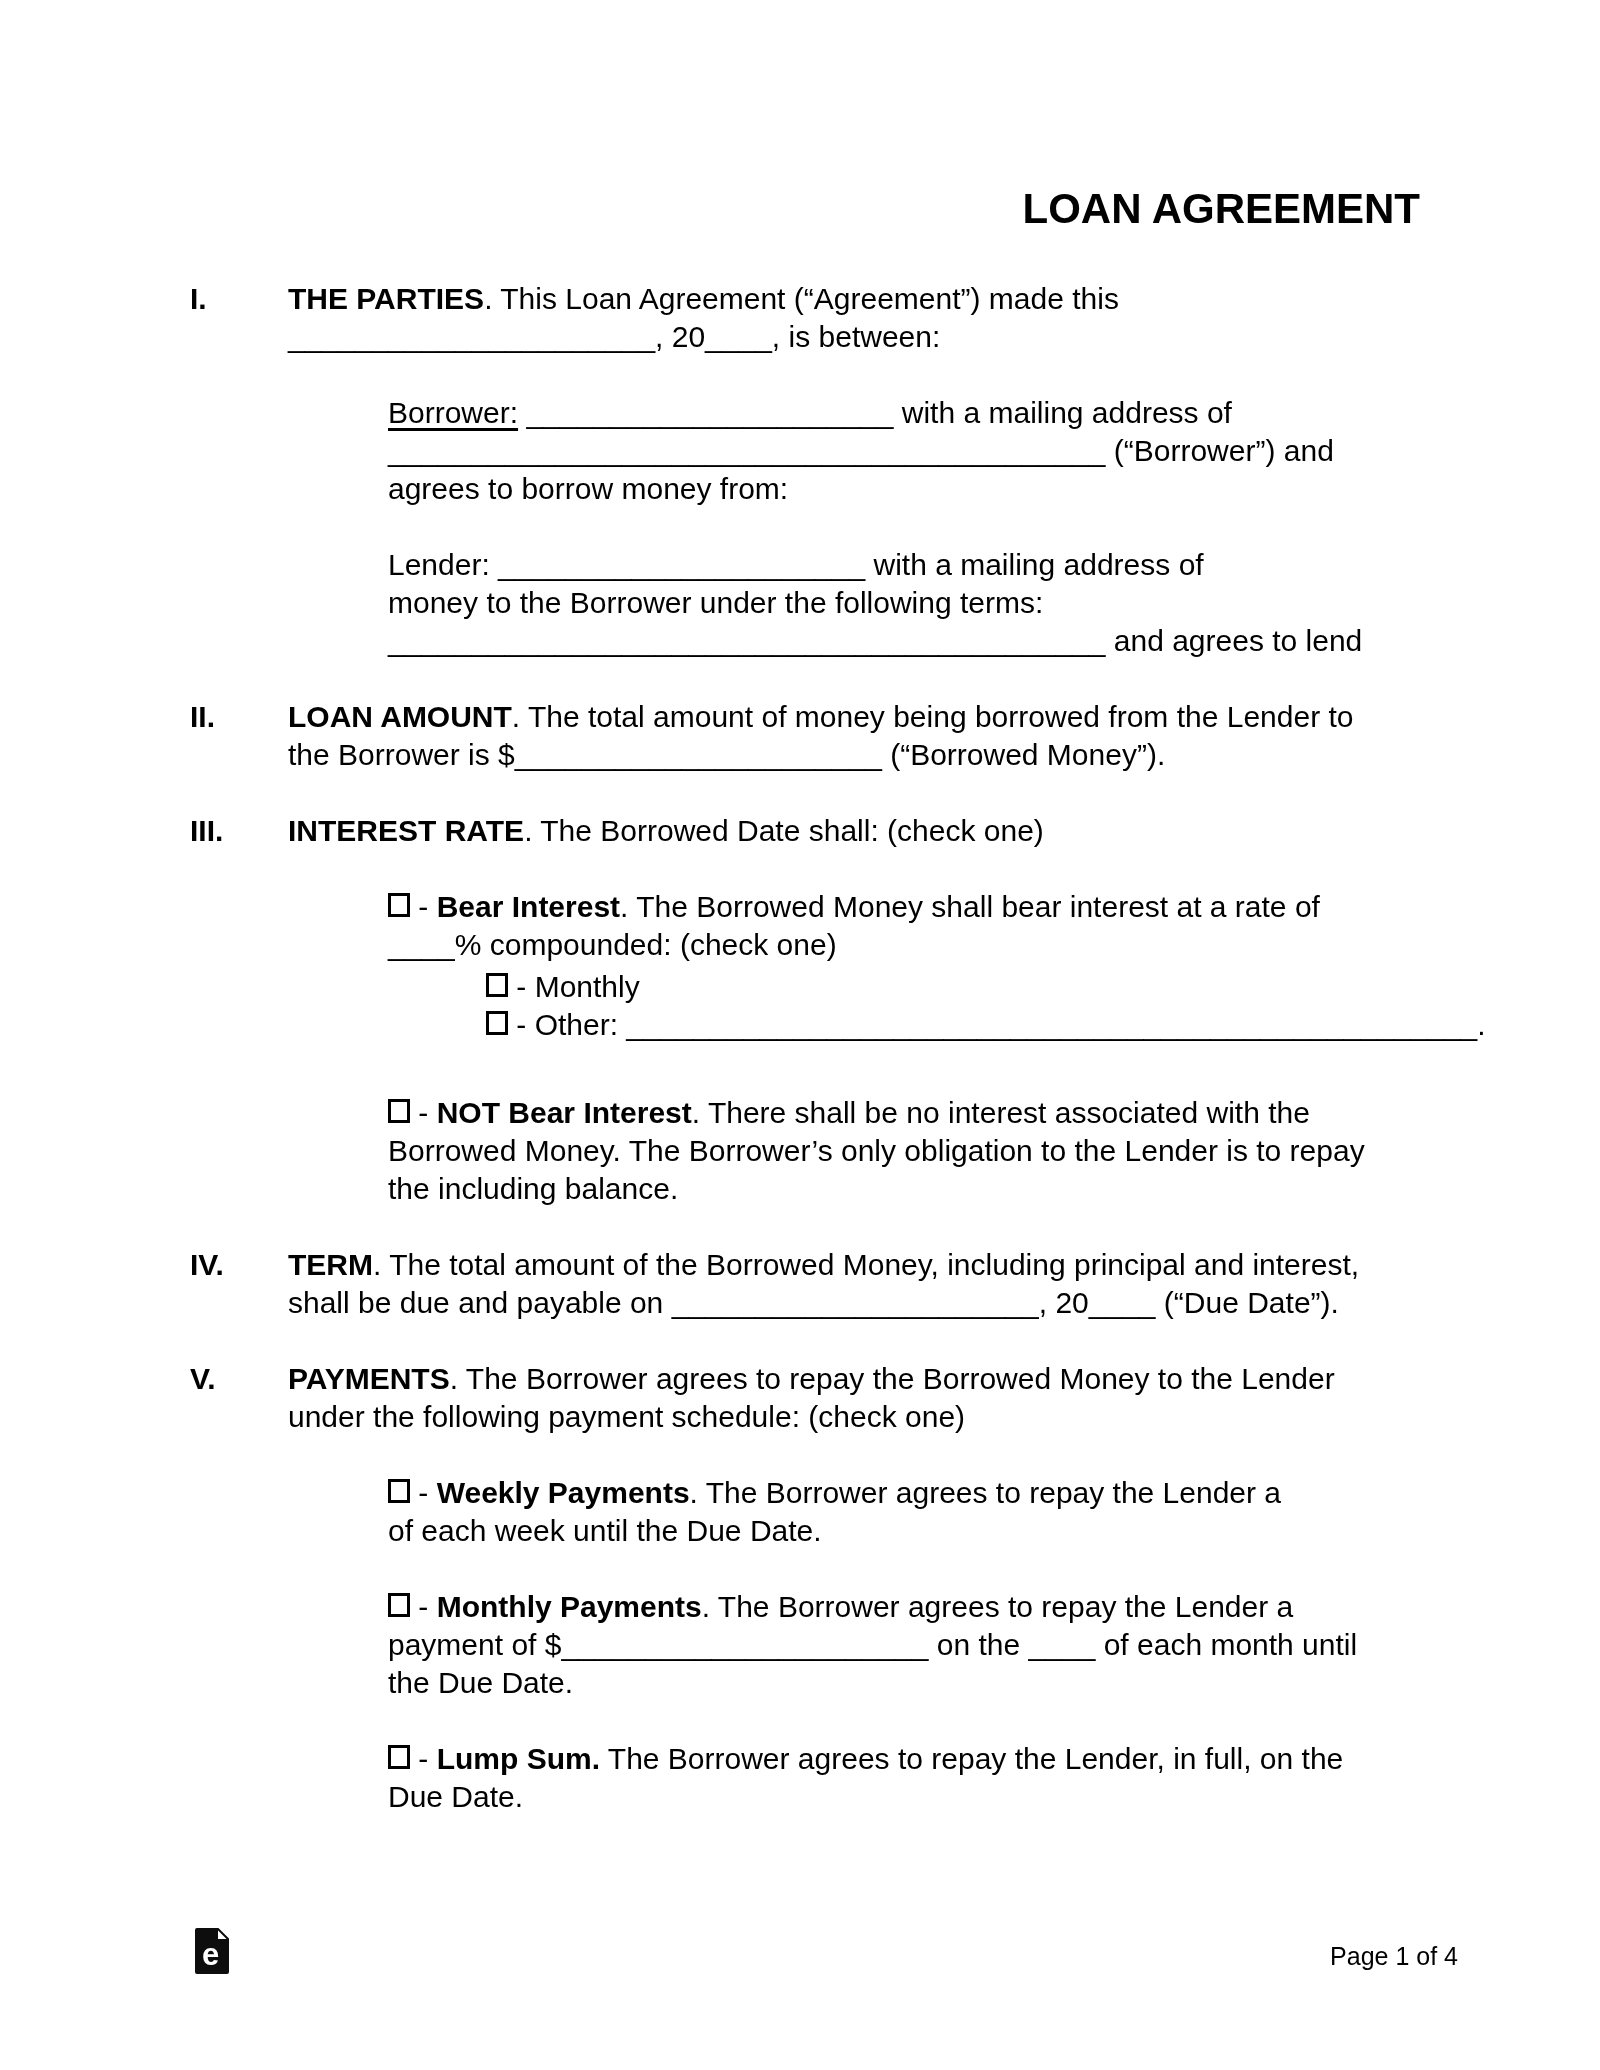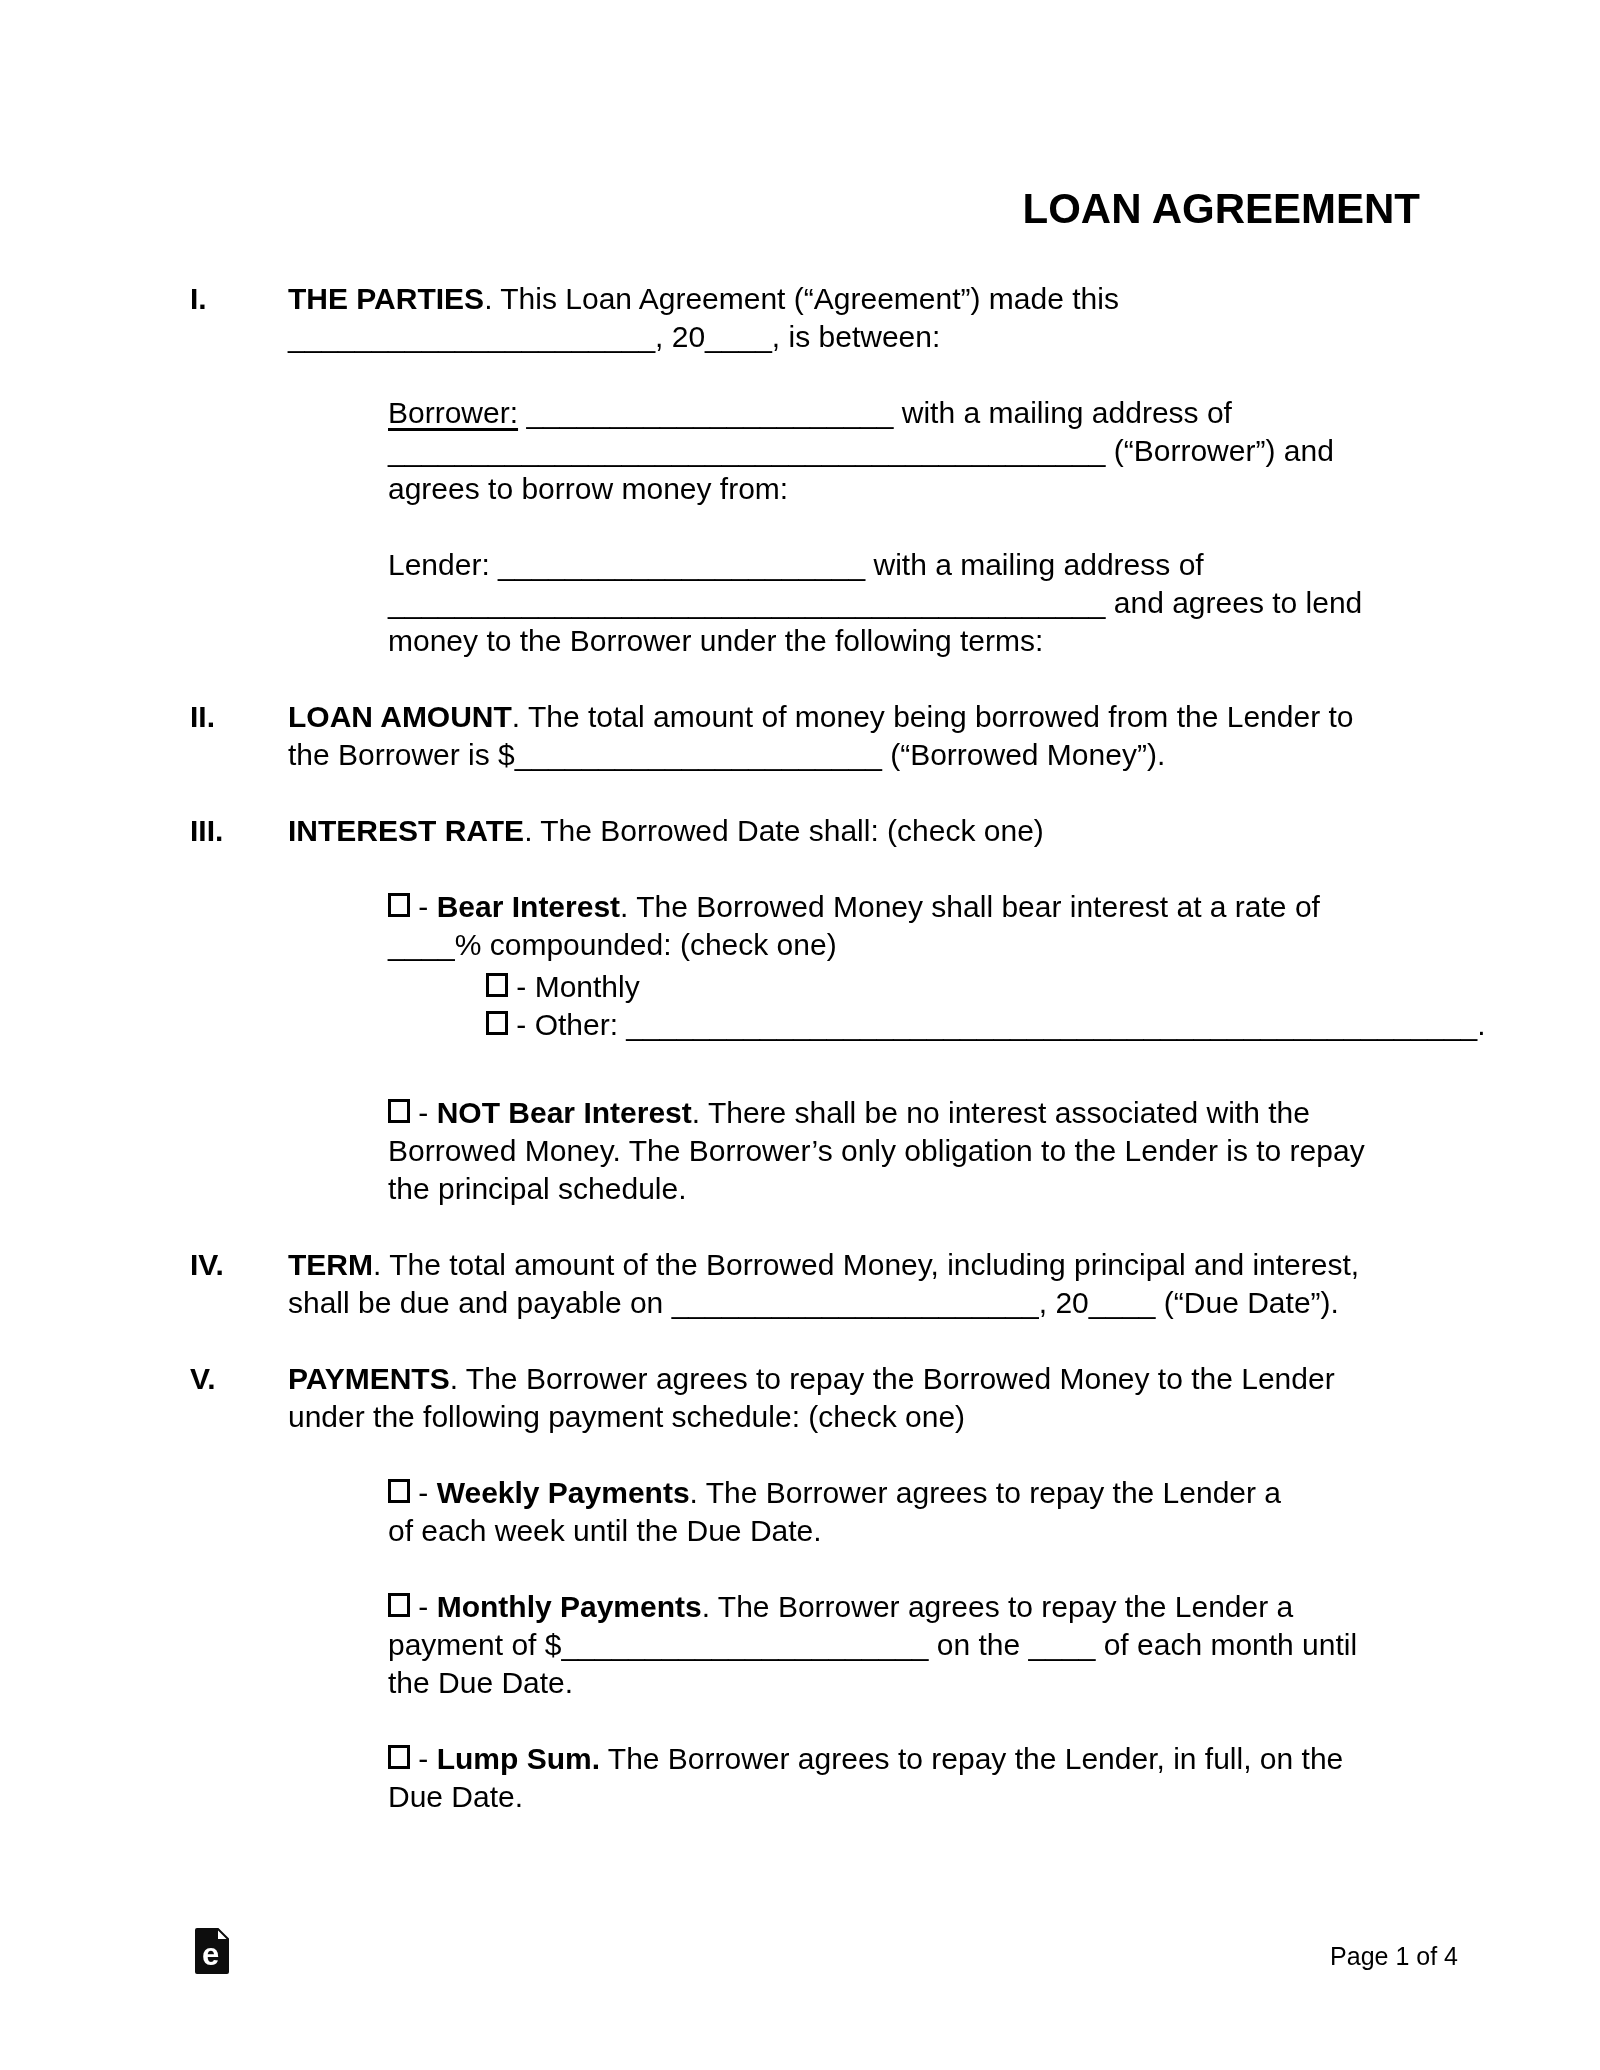--- a/index.html
+++ b/index.html
@@ -42,22 +42,22 @@
             <div class="line"><span class="blank">______________________</span><span class="">, 20</span><span class="blank">____</span><span class="">, is between:</span></div>
           </div>
         </div>
         <div class="block indent1">
           <div class="line"><span class="u ">Borrower:</span><span class=""> </span><span class="blank">______________________</span><span class=""> with a mailing address of</span></div>
           <div class="line"><span class="blank">___________________________________________</span><span class=""> (“Borrower”) and</span></div>
           <div class="line"><span class="">agrees to borrow money from:</span></div>
         </div>
         <div class="block indent1">
           <div class="line"><span class="">Lender: </span><span class="blank">______________________</span><span class=""> with a mailing address of</span></div>
+          <div class="line"><span class="">money to the Borrower under the following terms:</span></div>
           <div class="line"><span class="blank">___________________________________________</span><span class=""> and agrees to lend</span></div>
-          <div class="line"><span class="">money to the Borrower under the following terms:</span></div>
         </div>
         <div class="block section">
           <span class="numeral">II.</span>
           <div>
             <div class="line"><span class="b ">LOAN AMOUNT</span><span class="">. The total amount of money being borrowed from the Lender to</span></div>
             <div class="line"><span class="">the Borrower is $</span><span class="blank">______________________</span><span class=""> (“Borrowed Money”).</span></div>
           </div>
         </div>
         <div class="block section">
           <span class="numeral">III.</span>
@@ -69,21 +69,21 @@
           <div class="line"><span class="checkbox"></span><span class=""> - </span><span class="b ">Bear Interest</span><span class="">. The Borrowed Money shall bear interest at a rate of</span></div>
           <div class="line"><span class="blank">____</span><span class="">% compounded: (check one)</span></div>
         </div>
         <div class="block indent2 wide-gap">
           <div class="line"><span class="checkbox"></span><span class=""> - Monthly</span></div>
           <div class="line"><span class="checkbox"></span><span class=""> - Other: </span><span class="blank">___________________________________________________</span><span class="">.</span></div>
         </div>
         <div class="block indent1">
           <div class="line"><span class="checkbox"></span><span class=""> - </span><span class="b ">NOT Bear Interest</span><span class="">. There shall be no interest associated with the</span></div>
           <div class="line"><span class="">Borrowed Money. The Borrower’s only obligation to the Lender is to repay</span></div>
-          <div class="line"><span class="">the principal schedule.</span></div>
+          <div class="line"><span class="">the including balance.</span></div>
         </div>
         <div class="block section">
           <span class="numeral">IV.</span>
           <div>
             <div class="line"><span class="b ">TERM</span><span class="">. The total amount of the Borrowed Money, including principal and interest,</span></div>
             <div class="line"><span class="">shall be due and payable on </span><span class="blank">______________________</span><span class="">, 20</span><span class="blank">____</span><span class=""> (“Due Date”).</span></div>
           </div>
         </div>
         <div class="block section">
           <span class="numeral">V.</span>

